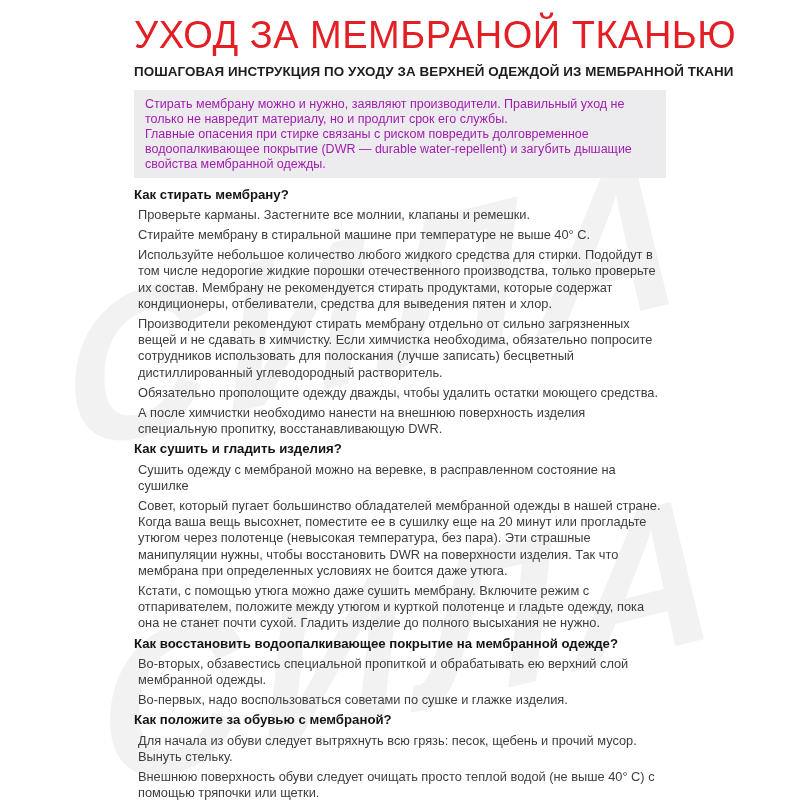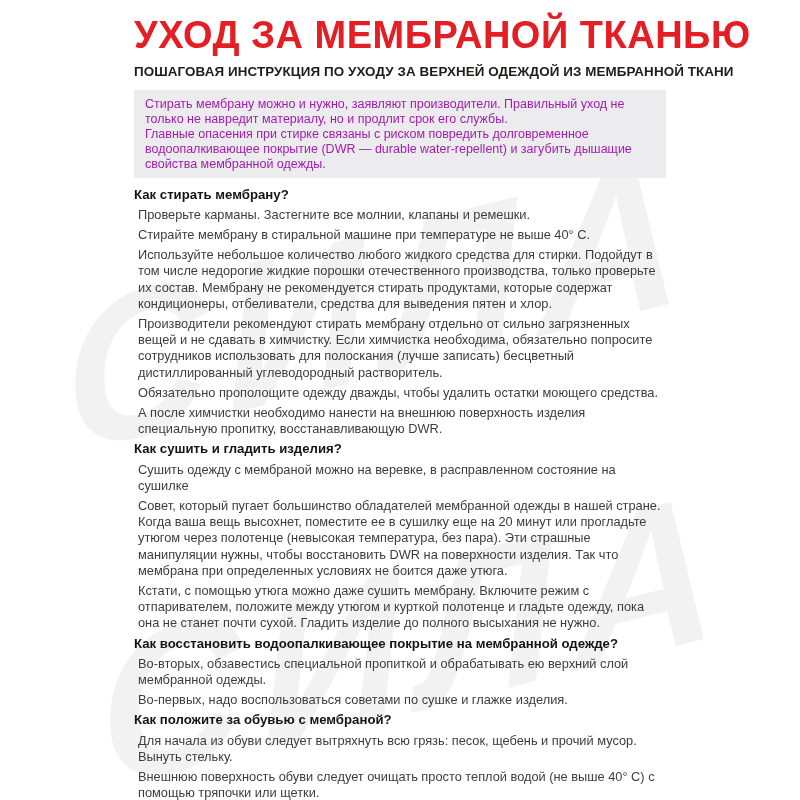--- a/index.html
+++ b/index.html
@@ -39,21 +39,21 @@
     z-index: 1;
     width: 532px;
     margin: 0 auto;
     padding-top: 14px;
   }
   h1.title {
     margin: 0;
     color: #e31e24;
     font-size: 38px;
     line-height: 1.12;
-    font-weight: bold;
+    font-weight: normal;
     text-align: center;
     white-space: nowrap;
     letter-spacing: 0.5px;
   }
   h2.subtitle {
     margin: 7px 0 0 0;
     color: #1d1d1b;
     font-size: 13.4px;
     font-weight: bold;
     text-align: right;

